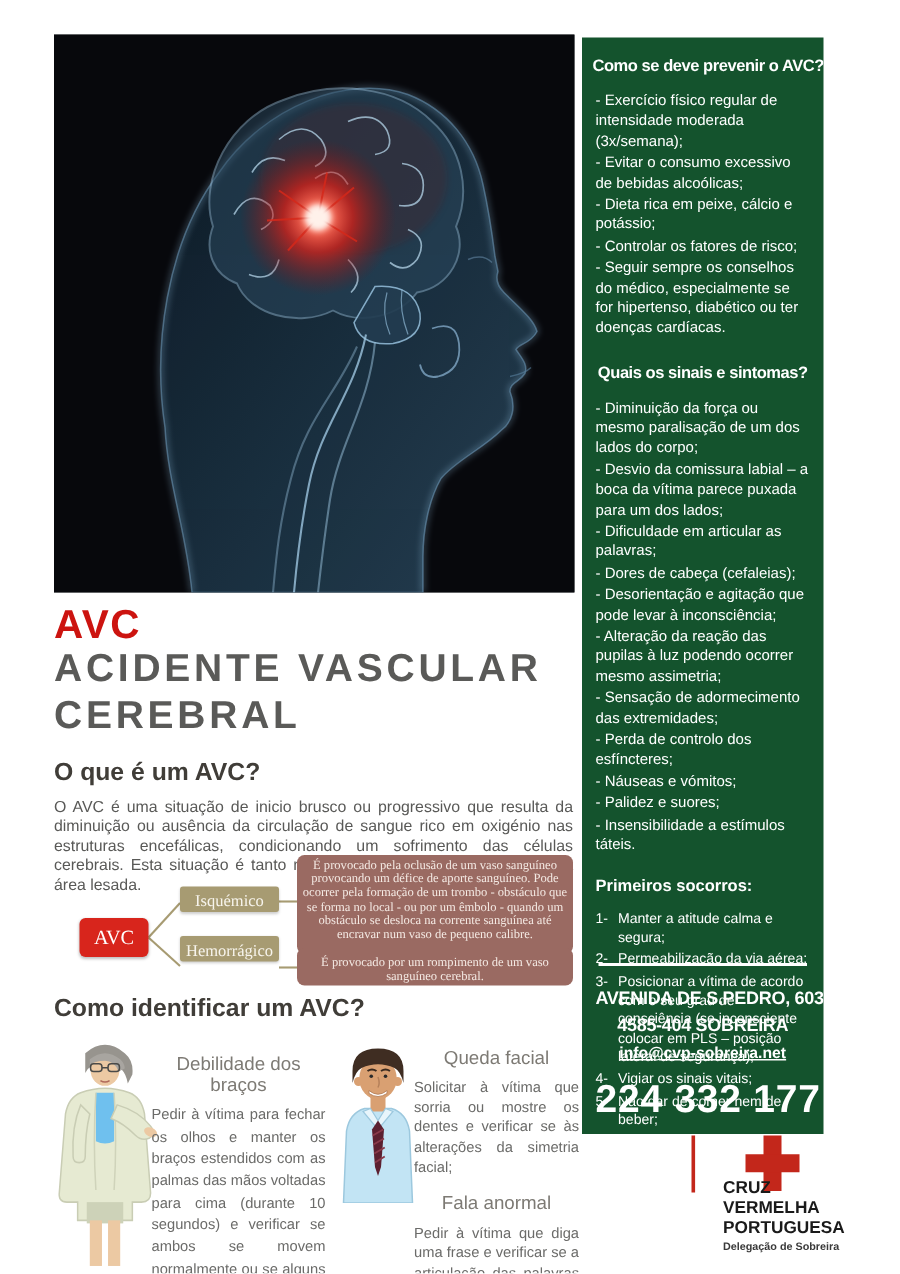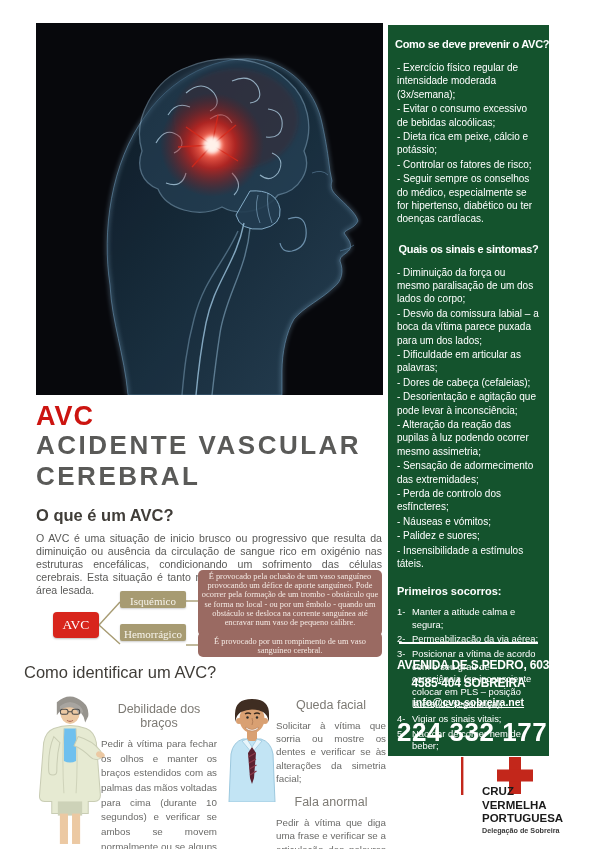--- a/index.html
+++ b/index.html
@@ -23,21 +23,21 @@
            color:#fff;font-size:13.5px;text-align:center;line-height:26px;box-shadow:0 1px 2px rgba(0,0,0,.25);}
   .dg-label{position:absolute;left:84px;width:66px;height:17px;background:#a79b72;border-radius:2px;
             color:#f7f4ec;font-size:11px;text-align:center;line-height:21px;box-shadow:0 1px 2px rgba(0,0,0,.2);}
   .dg-l1{top:23px;} .dg-l2{top:56px;}
   .dg-desc{position:absolute;left:162px;width:184px;background:#9a6a62;border-radius:5px;color:#f4e9e3;
            font-size:8.4px;line-height:1.1;text-align:center;padding:2px 3px;box-sizing:border-box;overflow:hidden;}
   .dg-d1{top:2px;height:66px;} .dg-d2{top:64px;height:25px;display:flex;align-items:flex-end;}
   .dg-d2 span{width:100%;}
 
   
-  .h-identify{position:absolute;left:24px;top:663px;font-size:16.5px;font-weight:normal;color:#403d38;}
+  .h-identify{position:absolute;left:36px;top:663px;font-size:16.5px;font-weight:bold;color:#403d38;}
   .fig-woman{position:absolute;left:33px;top:692px;width:74px;height:154px;}
   .fig-man{position:absolute;left:221px;top:696px;width:62px;height:106px;}
   .col-arm{position:absolute;left:101px;top:702px;width:116px;}
   .col-face{position:absolute;left:276px;top:698px;width:110px;}
   .sub-h{font-size:12.5px;color:#7d7a74;text-align:center;margin-bottom:7px;}
   .sub-p{font-size:9.8px;line-height:1.5;text-align:justify;color:#6b6b69;}
   .col-face .sub-p{line-height:1.35;}
   .col-face .sub-h2{margin-top:10px;}
 
   

